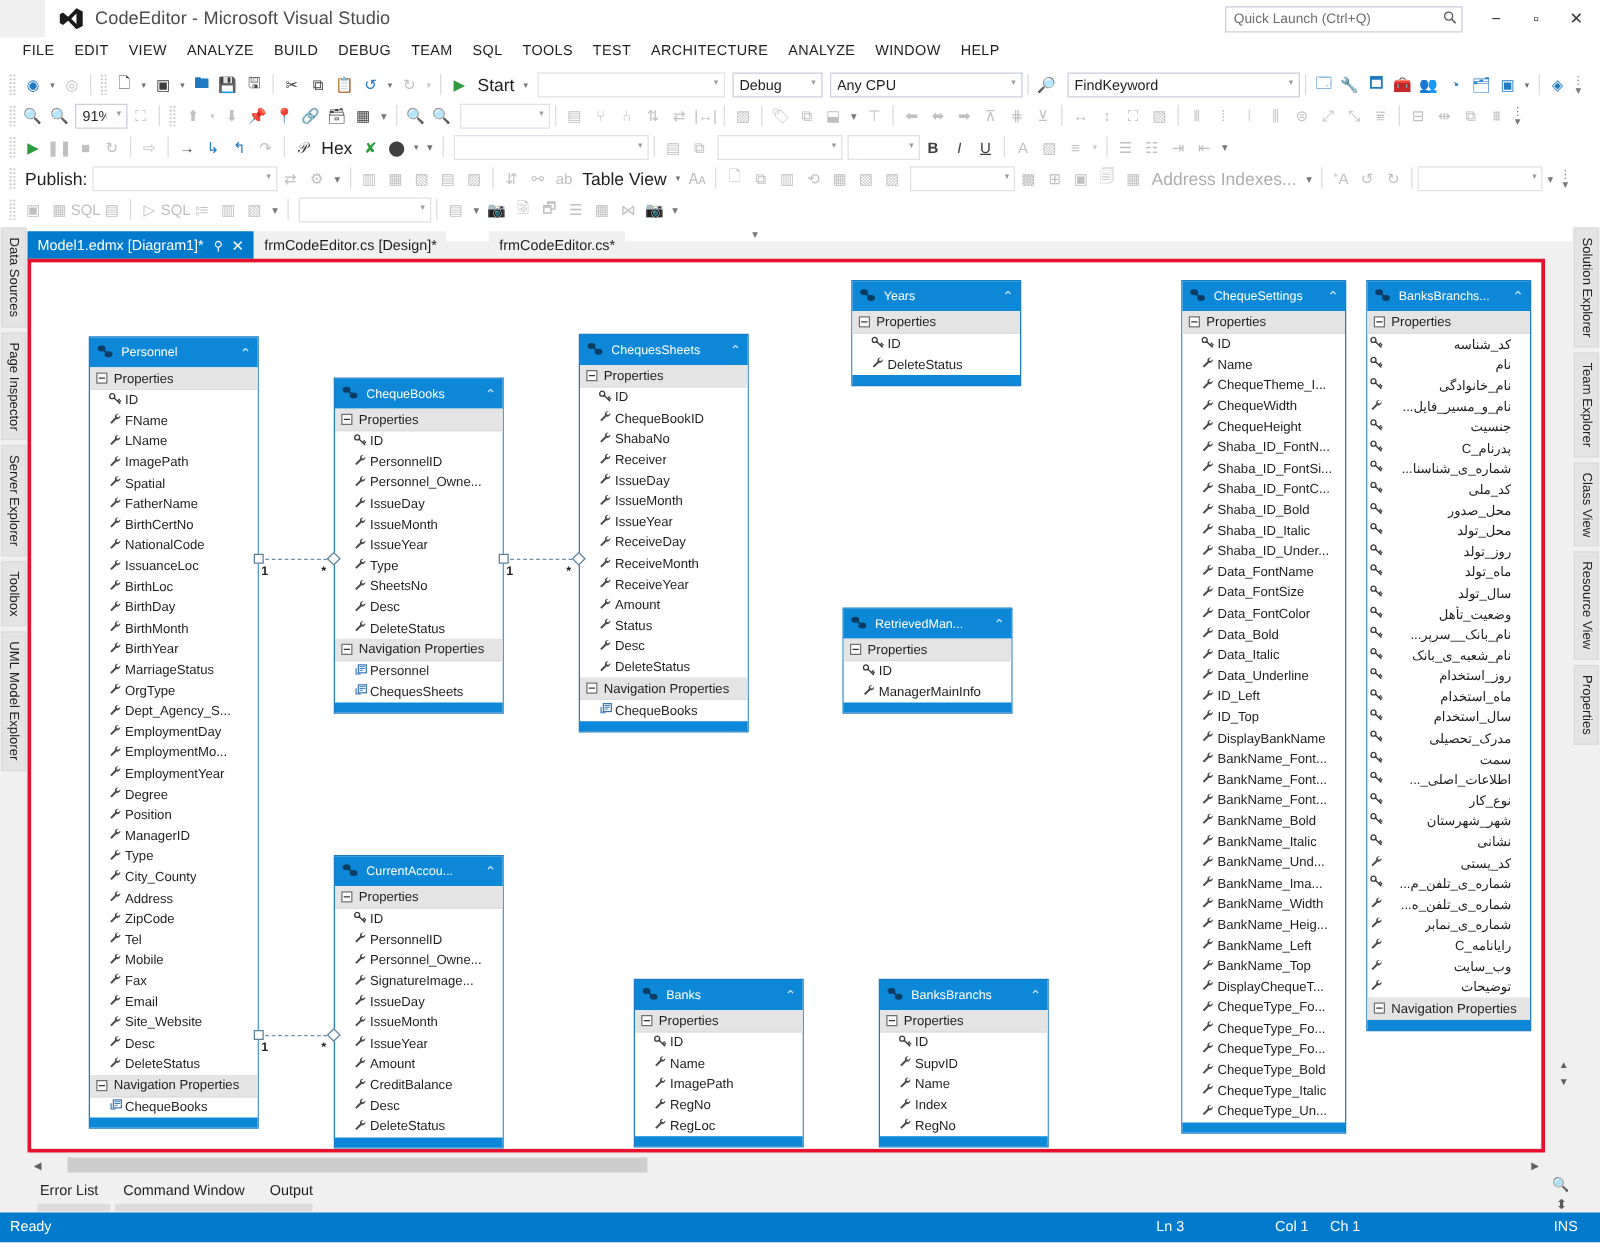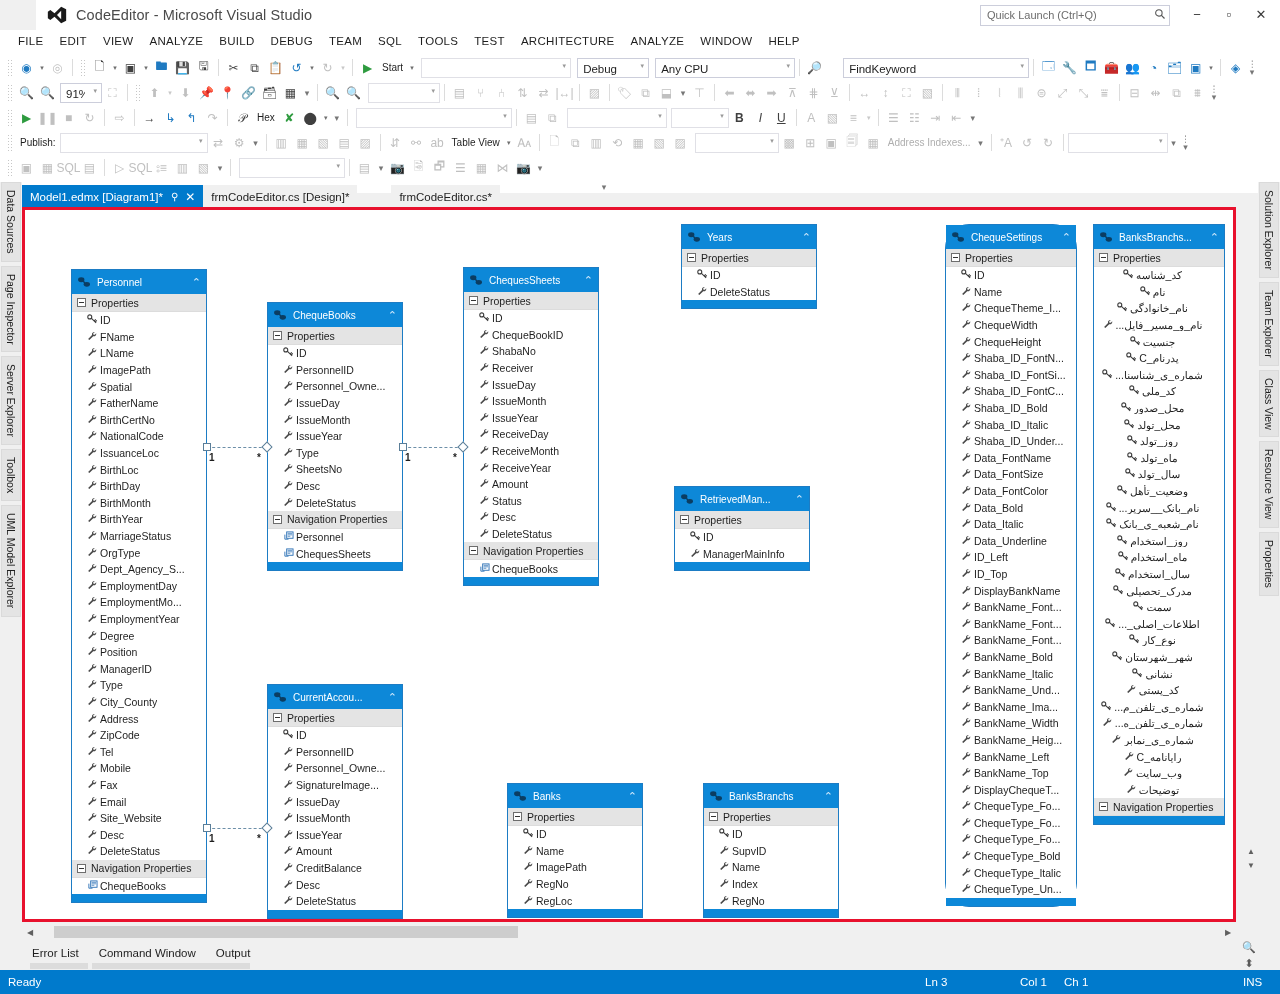--- a/index.html
+++ b/index.html
@@ -36,21 +36,21 @@
     background-size: 3px 3px; opacity: .85; }
   .sep { width: 1px; height: 17px; background: #dcdcdc; margin: 0 4px; }
   .tbi { width: 21px; height: 21px; display: flex; align-items: center; justify-content: center;
          font-size: 12px; color: #6f6f6f; position: relative; }
   .tbi.blue { color: #1f7ac1; }
   .tbi.green { color: #2e9b3f; }
   .tbi.dark { color: #3f3f3f; }
   .tbi.dim { color: #c0c0c0; }
   .caret { font-size: 7px; color: #6f6f6f; width: 10px; text-align: center; }
   .caret.dim { color: #c8c8c8; }
-  .tb-label { font-size: 10px; color: #1e1e1e; padding: 0 4px; }
+  .tb-label { font-size: 14px; color: #1e1e1e; padding: 0 4px; }
   .tb-label.dim { color: #aeaeae; }
   .combo { height: 20px; border: 1px solid #cccedb; background: #fff; font-size: 11.5px;
            color: #1e1e1e; padding: 2px 16px 0 5px; position: relative; display:flex; align-items:center; }
   .combo.empty { border-color: #e0e0e6; }
   .combo .cv { overflow: hidden; white-space: nowrap; }
   .combo::after { content: "▾"; position: absolute; right: 4px; top: 3px; font-size: 7px; color: #9a9a9a; }
   .overflow { font-size: 9px; color: #777; width: 12px; text-align: center; line-height: 8px; }
 
   
   .rail { position: absolute; top: 182px; width: 22px; height: 740px; background: #f0f0f0;
@@ -86,21 +86,21 @@
          padding-left: 5px; font-size: 10.5px; color: #1e1e1e; border-bottom: 1px solid #dcdcdc; }
   .sec .box { width: 9px; height: 9px; border: 1px solid #6d6d6d; background: #fff;
               margin-right: 5px; position: relative; flex: none; }
   .sec .box::after { content: ""; position: absolute; left: 1px; top: 3px; width: 5px; height: 1px; background: #333; }
   .prop { height: 16.6px; display: flex; align-items: center; padding-left: 15px; font-size: 10.5px;
           color: #1e1e1e; white-space: nowrap; overflow: hidden; }
   .prop .pic { width: 13px; flex: none; font-size: 10px; color: #4a4a4a; line-height: 1; }
   .prop .pic.key { color: #3b3b3b; }
   .prop .pic.nav { color: #2a6fb5; }
   .prop .nm { overflow: hidden; text-overflow: clip; white-space: nowrap; }
-  .prop.rtl { direction: rtl; padding-left: 0; padding-right: 15px; justify-content: center; }
+  .prop.rtl { direction: rtl; padding-left: 0; padding-right: 15px; justify-content: space-between; }
   .prop.rtl .pic { order: 2; margin-right: 2px; }
   .prop.rtl .nm { order: 1; }
   .ent-foot { height: 8px; background: #0d88d8; }
 
   
   .assoc { position: absolute; border-top: 1px dashed #6d8fa8; height: 0; }
   .dia-end { position: absolute; width: 8px; height: 8px; border: 1px solid #5b7e98;
              background: #fff; transform: rotate(45deg); }
   .sq-end { position: absolute; width: 8px; height: 8px; border: 1px solid #5b7e98; background: #fff; }
   .mult { position: absolute; font-size: 10px; color: #1e1e1e; font-weight: bold; }
@@ -198,26 +198,26 @@
       <span class="sep"></span>
       <span class="tbi green">▶</span>
       <span class="tb-label">Start</span>
       <span class="caret">▾</span>
       <span class="combo empty" style="width:150px;margin-left:4px;">
           <span class="cv"></span>
         </span>
       <span class="combo" style="width:72px;margin-left:6px;">
           <span class="cv">Debug</span>
         </span>
-      <span class="combo" style="width:140px;margin-left:6px;">
+      <span class="combo" style="width:154px;margin-left:6px;">
           <span class="cv">Any CPU</span>
         </span>
       <span class="sep"></span>
       <span class="tbi blue">🔎</span>
-      <span class="combo" style="width:186px;margin-left:18px;">
+      <span class="combo" style="width:186px;margin-left:6px;">
           <span class="cv">FindKeyword</span>
         </span>
       <span class="sep"></span>
       <span class="tbi blue">🗔</span>
       <span class="tbi blue">🔧</span>
       <span class="tbi blue">🗖</span>
       <span class="tbi blue">🧰</span>
       <span class="tbi blue">👥</span>
       <span class="tbi blue">◔</span>
       <span class="tbi blue">🗂</span>
@@ -968,21 +968,21 @@
             </div>
             <div class="prop">
               <span class="pic "><svg width="11" height="10" viewBox="0 0 12 11">
                   <path d="M8.6 1.1a2.6 2.6 0 0 0-3.1 3.3L1.2 8.7l1.3 1.3 4.3-4.3a2.6 2.6 0 0 0 3.3-3.1L8.6 4.2 7 4 6.8 2.4z" fill="#4a4a4a"></path>
                 </svg></span>
               <span class="nm">ManagerMainInfo</span>
             </div>
           </div>
           <div class="ent-foot"></div>
         </div>
-        <div class="entity" style="left: 920px; top: 14px; width: 132px; border-radius: 24px;">
+        <div class="entity" style="left: 920px; top: 14px; width: 132px;">
           <div class="ent-head">
             <span class="ic"><svg width="15" height="13" viewBox="0 0 16 14">
                 <ellipse cx="4.5" cy="4" rx="3.4" ry="2.6" fill="#0b3d62"></ellipse>
                 <ellipse cx="10.5" cy="9" rx="3.4" ry="2.6" fill="#0b3d62"></ellipse>
                 <path d="M6.5 5.6 L8.6 7.6" stroke="#0b3d62" stroke-width="1.6"></path>
               </svg></span>
             <span class="ent-title">ChequeSettings</span>
             <span class="ent-chev">⌃</span>
           </div>
           <div class="ent-body">

